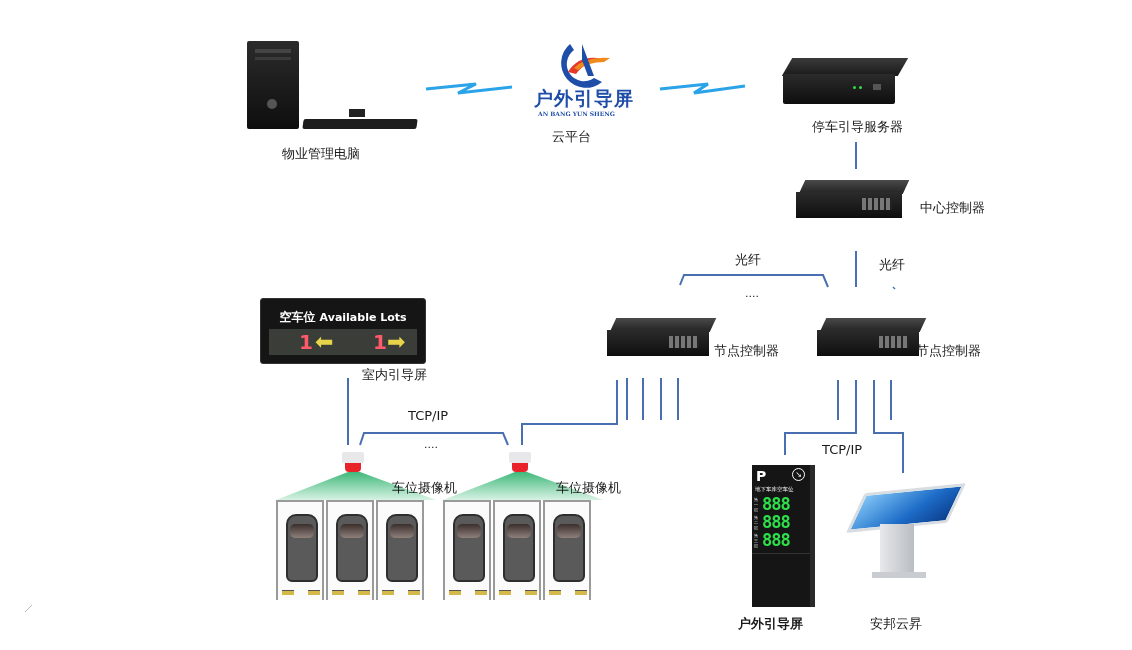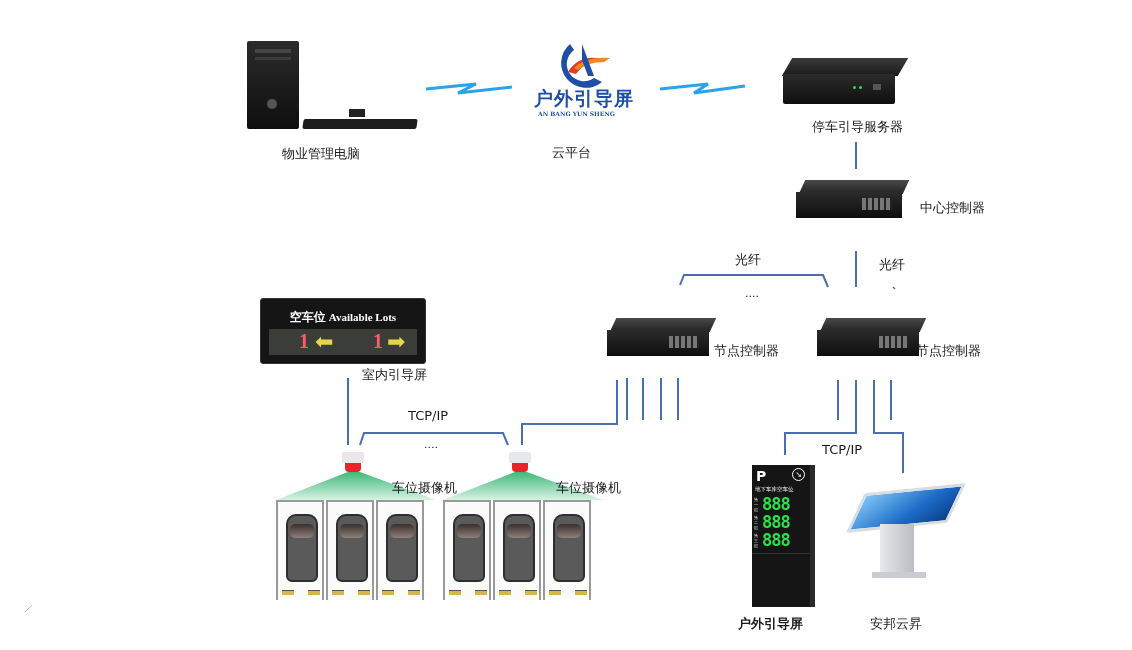--- a/index.html
+++ b/index.html
@@ -59,21 +59,21 @@
 <div class="abs" style="left:530px;top:38px;width:105px;height:82px;">
   <svg width="105" height="50" style="left:0;top:0;">
     <path d="M40,6 A22,22 0 1 0 72,44 L64,40 A14,14 0 1 1 44,12 Z" fill="#1e4ea8"></path>
     <path d="M38,34 Q50,14 78,22 Q58,20 46,36 Z" fill="#e53a2a"></path>
     <path d="M44,30 Q56,18 80,20 L74,24 Q58,24 48,32 Z" fill="#f08a1c"></path>
     <path d="M52,6 L64,38 L58,38 L52,22 Z" fill="#1e4ea8"></path>
   </svg>
   <span class="abs" style="left:4px;top:48px;font-family:'DejaVu Serif',serif;font-weight:bold;font-size:19px;color:#1e4ea8;letter-spacing:1px;">户外引导屏</span>
   <span class="abs" style="left:8px;top:72px;font-family:'DejaVu Serif',serif;font-weight:bold;font-size:6px;color:#1e4ea8;">AN BANG YUN SHENG</span>
 </div>
-<span class="lbl" style="left:552px;top:144px;text-align:center;">云平台</span>
+<span class="lbl" style="left:552px;top:128px;text-align:center;">云平台</span>
 
 <div class="abs" style="left:783px;top:58px;width:125px;height:48px;">
   <div class="abs" style="left:4px;top:0;width:116px;height:18px;background:linear-gradient(#3a3a3a,#1a1a1a);transform:skewX(-30deg);"></div>
   <div class="abs dark" style="left:0;top:16px;width:112px;height:30px;border-radius:2px;">
     <div class="abs" style="left:70px;top:12px;width:3px;height:3px;background:#2de04a;border-radius:50%;"></div>
     <div class="abs" style="left:76px;top:12px;width:3px;height:3px;background:#2de04a;border-radius:50%;"></div>
     <div class="abs" style="left:90px;top:10px;width:8px;height:6px;background:#555;"></div>
   </div>
 </div>
 <span class="lbl" style="left:812px;top:118px;">停车引导服务器</span>
@@ -99,21 +99,21 @@
 <span class="lbl" style="left:714px;top:342px;">节点控制器</span>
 
 <div class="abs" style="left:817px;top:318px;width:108px;height:42px;">
   <div class="abs" style="left:6px;top:0;width:100px;height:14px;background:linear-gradient(#4a4a4a,#222);transform:skewX(-25deg);"></div>
   <div class="abs dark" style="left:0;top:12px;width:102px;height:26px;">
     <div class="abs" style="left:62px;top:6px;width:30px;height:12px;background:repeating-linear-gradient(90deg,#777 0 4px,#222 4px 6px);"></div>
   </div>
 </div>
 <span class="lbl" style="left:916px;top:342px;">节点控制器</span>
 
-<div class="abs" style="left:260px;top:298px;width:164px;height:64px;background:#151515;border-radius:3px;border:1px solid #333;font-family:Liberation Serif, serif;">
+<div class="abs" style="left:260px;top:298px;width:164px;height:64px;background:#151515;border-radius:3px;border:1px solid #333;">
   <div class="abs" style="left:0;top:10px;width:164px;text-align:center;color:#fff;font-weight:bold;font-size:12px;white-space:nowrap;">
     <span>空车位</span>
     <span style="font-size:11px;">Available Lots</span>
   </div>
   <div class="abs" style="left:8px;top:30px;width:148px;height:26px;background:#3a3d38;">
     <span class="abs" style="left:30px;top:1px;color:#ff5a6a;font-size:20px;font-weight:bold;">1</span>
     <span class="abs" style="left:46px;top:0;color:#e6d44a;font-size:22px;">⬅</span>
     <span class="abs" style="left:104px;top:1px;color:#ff5a6a;font-size:20px;font-weight:bold;">1</span>
     <span class="abs" style="left:118px;top:0;color:#e6d44a;font-size:22px;">➡</span>
   </div>

